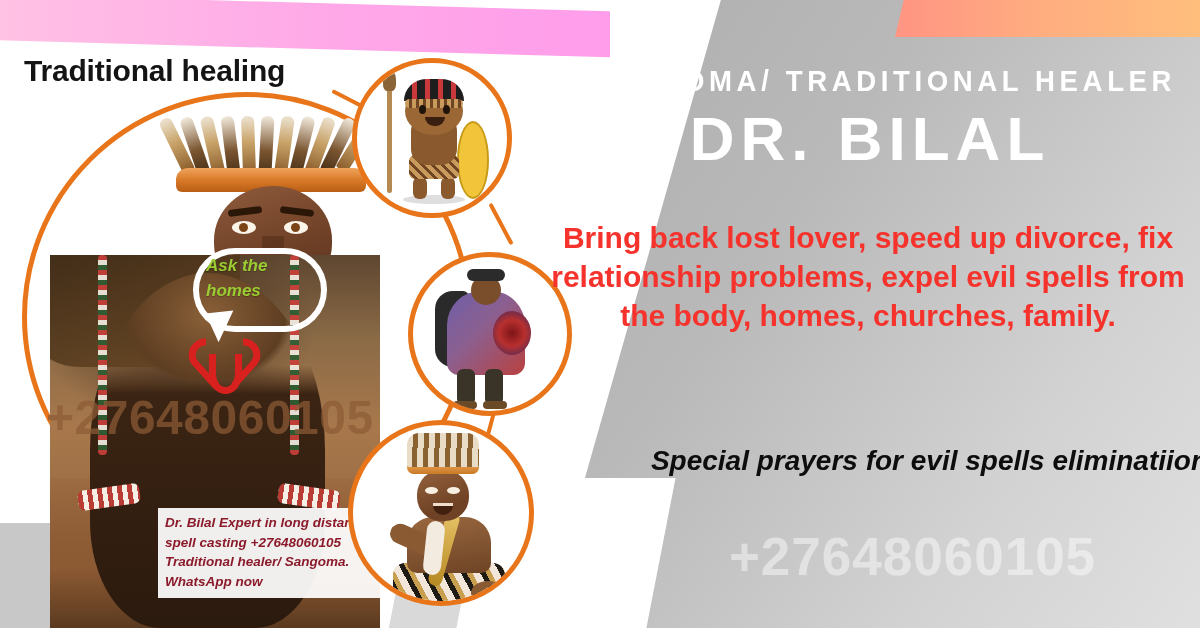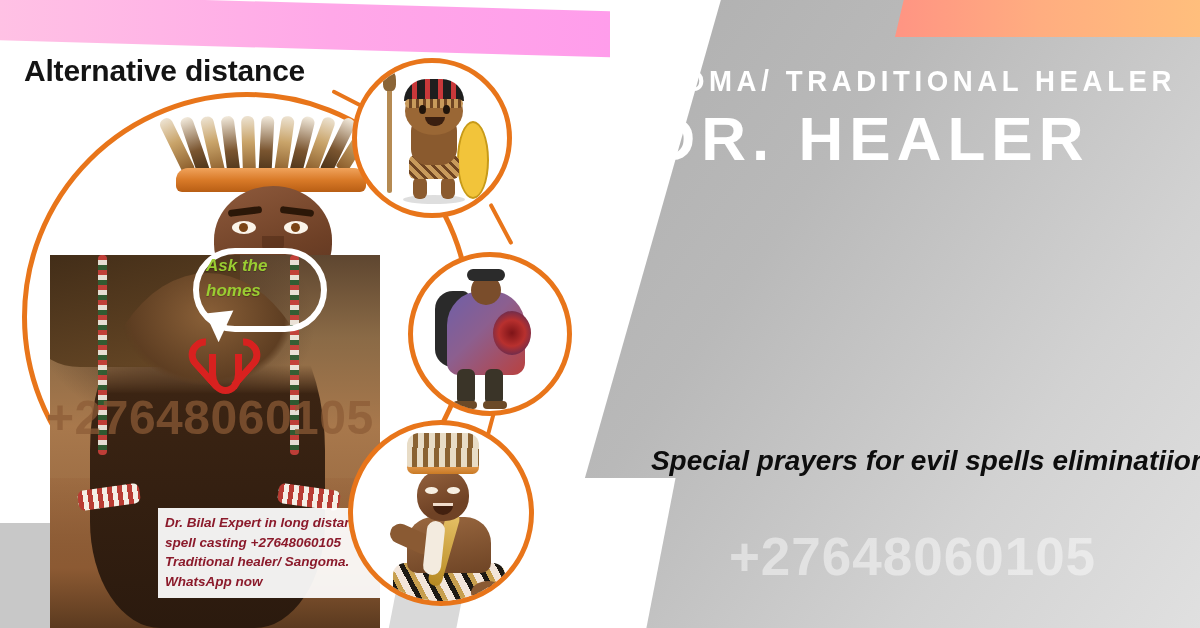--- a/index.html
+++ b/index.html
@@ -451,21 +451,21 @@
 
 <div id="poster">
 
   <div class="pink-bar"></div>
   <div class="gray-panel"></div>
   <div class="orange-bar"></div>
   <div class="bottom-gray-wedge"></div>
   <div class="bottom-white-wedge"></div>
   <div class="bottom-left-gray"></div>
 
-  <div class="headline-alt">Alternative distance</div>
+  <div class="headline-alt">Traditional healing</div>
 
   <div class="big-ring"></div>
 
   <div class="connector" style="left:330px; top:98px; width:40px; transform:rotate(27deg);"></div>
   <div class="connector" style="left:478px; top:222px; width:46px; transform:rotate(62deg);"></div>
   <div class="connector" style="left:470px; top:414px; width:46px; transform:rotate(105deg);"></div>
 
   <div class="portrait">
     <div class="feather-crown">
       <div class="feather" style="left:2px;   transform:rotate(-26deg);"></div>
@@ -554,17 +554,18 @@
     <div class="h-face">
       <div class="h-eyeL"></div>
         <div class="h-eyeR"></div>
       <div class="h-mouth"></div>
     </div>
     <div class="h-band"></div>
     <div class="h-crown"></div>
   </div>
 
   <div class="kicker">SANGOMA/ TRADITIONAL HEALER</div>
-  <div class="brand">DR. HEALER</div>
+  <div class="brand">DR. BILAL</div>
+  <div class="services">Bring back lost lover, speed up divorce, fix relationship problems, expel evil spells from the body, homes, churches, family.</div>
   <div class="prayers">Special prayers for  evil spells eliminatiion</div>
   <div class="wm-right">+27648060105</div>
 
 </div>
 
 </body></html>

